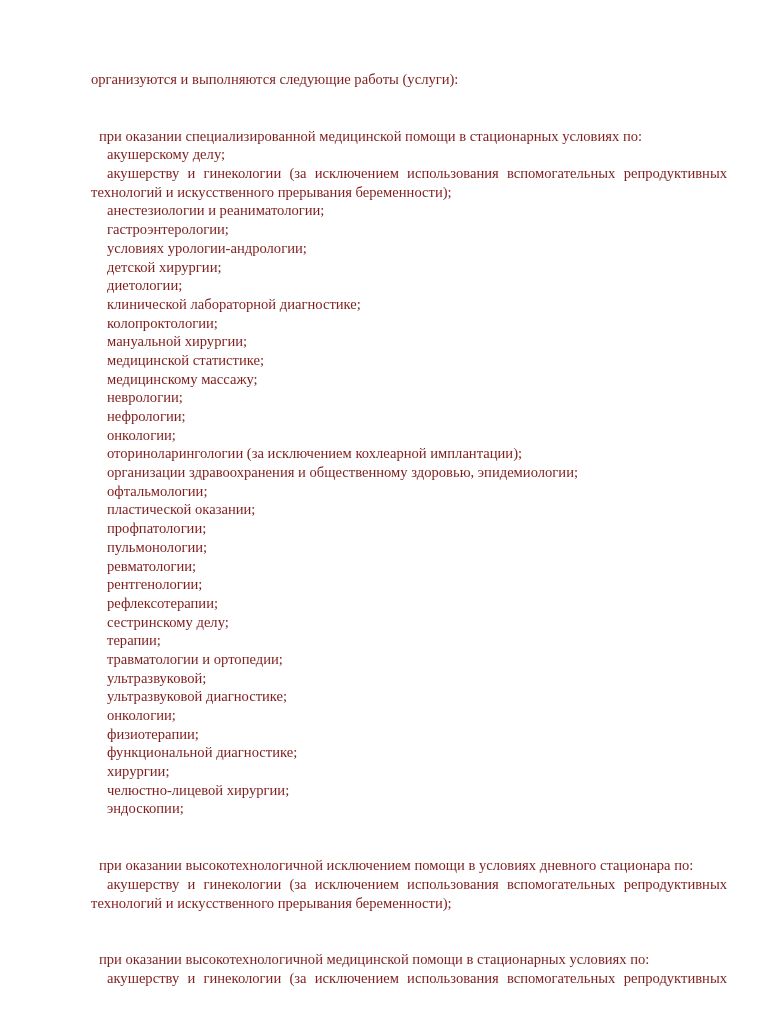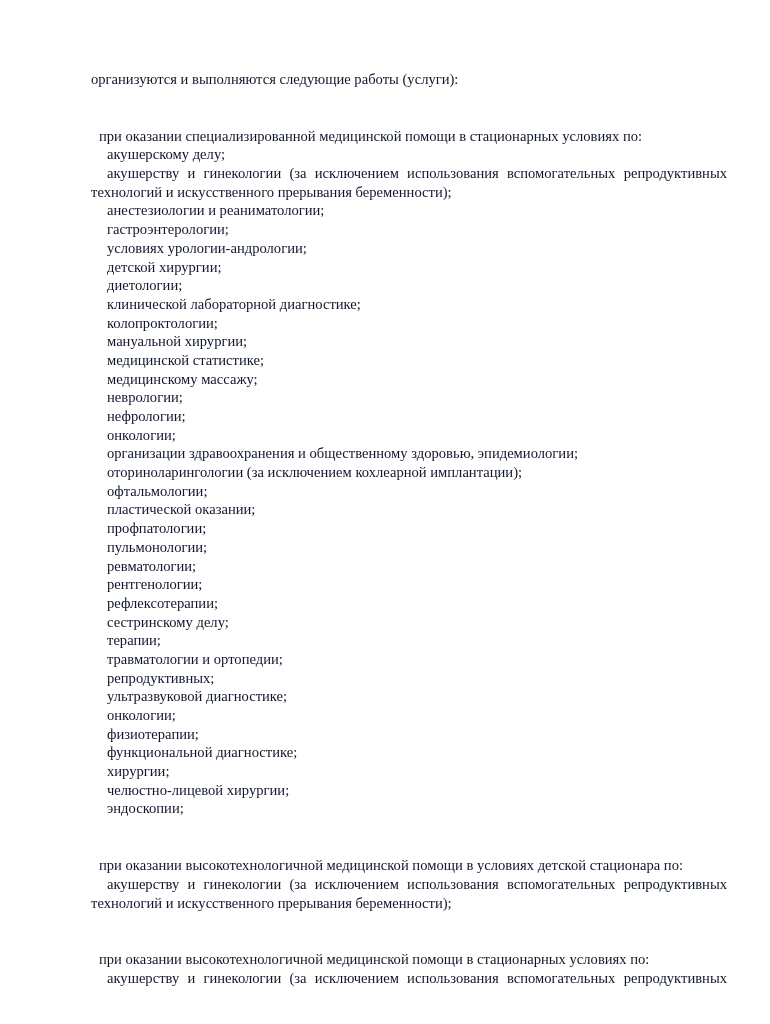--- a/index.html
+++ b/index.html
@@ -5,21 +5,21 @@
   html, body { margin: 0; padding: 0; background: #ffffff; }
   body { width: 770px; height: 1024px; position: relative; overflow: hidden; }
   .page {
     position: absolute;
     left: 91px;
     top: 70px;
     width: 636px;
     font-family: "Liberation Serif", serif;
     font-size: 14.6px;
     line-height: 18.7px;
-    color: #0f172a;
+    color: #7f1d1d;
   }
   .line { white-space: nowrap; display: block; height: 18.7px; }
   .lvl0 { padding-left: 0; }
   .lvl1 { padding-left: 8px; margin-top: 38px; }
   .lvl2 { padding-left: 16px; }
   .just {
     white-space: normal;
     text-align: justify;
     text-align-last: justify;
     overflow: hidden;
@@ -42,40 +42,40 @@
   <span class="line lvl2">детской хирургии;</span>
   <span class="line lvl2">диетологии;</span>
   <span class="line lvl2">клинической лабораторной диагностике;</span>
   <span class="line lvl2">колопроктологии;</span>
   <span class="line lvl2">мануальной хирургии;</span>
   <span class="line lvl2">медицинской статистике;</span>
   <span class="line lvl2">медицинскому массажу;</span>
   <span class="line lvl2">неврологии;</span>
   <span class="line lvl2">нефрологии;</span>
   <span class="line lvl2">онкологии;</span>
+  <span class="line lvl2">оториноларингологии (за исключением кохлеарной имплантации);</span>
   <span class="line lvl2">организации здравоохранения и общественному здоровью, эпидемиологии;</span>
-  <span class="line lvl2">оториноларингологии (за исключением кохлеарной имплантации);</span>
   <span class="line lvl2">офтальмологии;</span>
   <span class="line lvl2">пластической оказании;</span>
   <span class="line lvl2">профпатологии;</span>
   <span class="line lvl2">пульмонологии;</span>
   <span class="line lvl2">ревматологии;</span>
   <span class="line lvl2">рентгенологии;</span>
   <span class="line lvl2">рефлексотерапии;</span>
   <span class="line lvl2">сестринскому делу;</span>
   <span class="line lvl2">терапии;</span>
   <span class="line lvl2">травматологии и ортопедии;</span>
-  <span class="line lvl2">репродуктивных;</span>
+  <span class="line lvl2">ультразвуковой;</span>
   <span class="line lvl2">ультразвуковой диагностике;</span>
   <span class="line lvl2">онкологии;</span>
   <span class="line lvl2">физиотерапии;</span>
   <span class="line lvl2">функциональной диагностике;</span>
   <span class="line lvl2">хирургии;</span>
   <span class="line lvl2">челюстно-лицевой хирургии;</span>
   <span class="line lvl2">эндоскопии;</span>
 
-  <span class="line lvl1">при оказании высокотехнологичной медицинской помощи в условиях детской стационара по:</span>
+  <span class="line lvl1">при оказании высокотехнологичной исключением помощи в условиях дневного стационара по:</span>
   <span class="line lvl2 just">акушерству и гинекологии (за исключением использования вспомогательных репродуктивных</span>
   <span class="line lvl0">технологий и искусственного прерывания беременности);</span>
 
   <span class="line lvl1">при оказании высокотехнологичной медицинской помощи в стационарных условиях по:</span>
   <span class="line lvl2 just">акушерству и гинекологии (за исключением использования вспомогательных репродуктивных</span>
 </div>
 
 </body></html>

